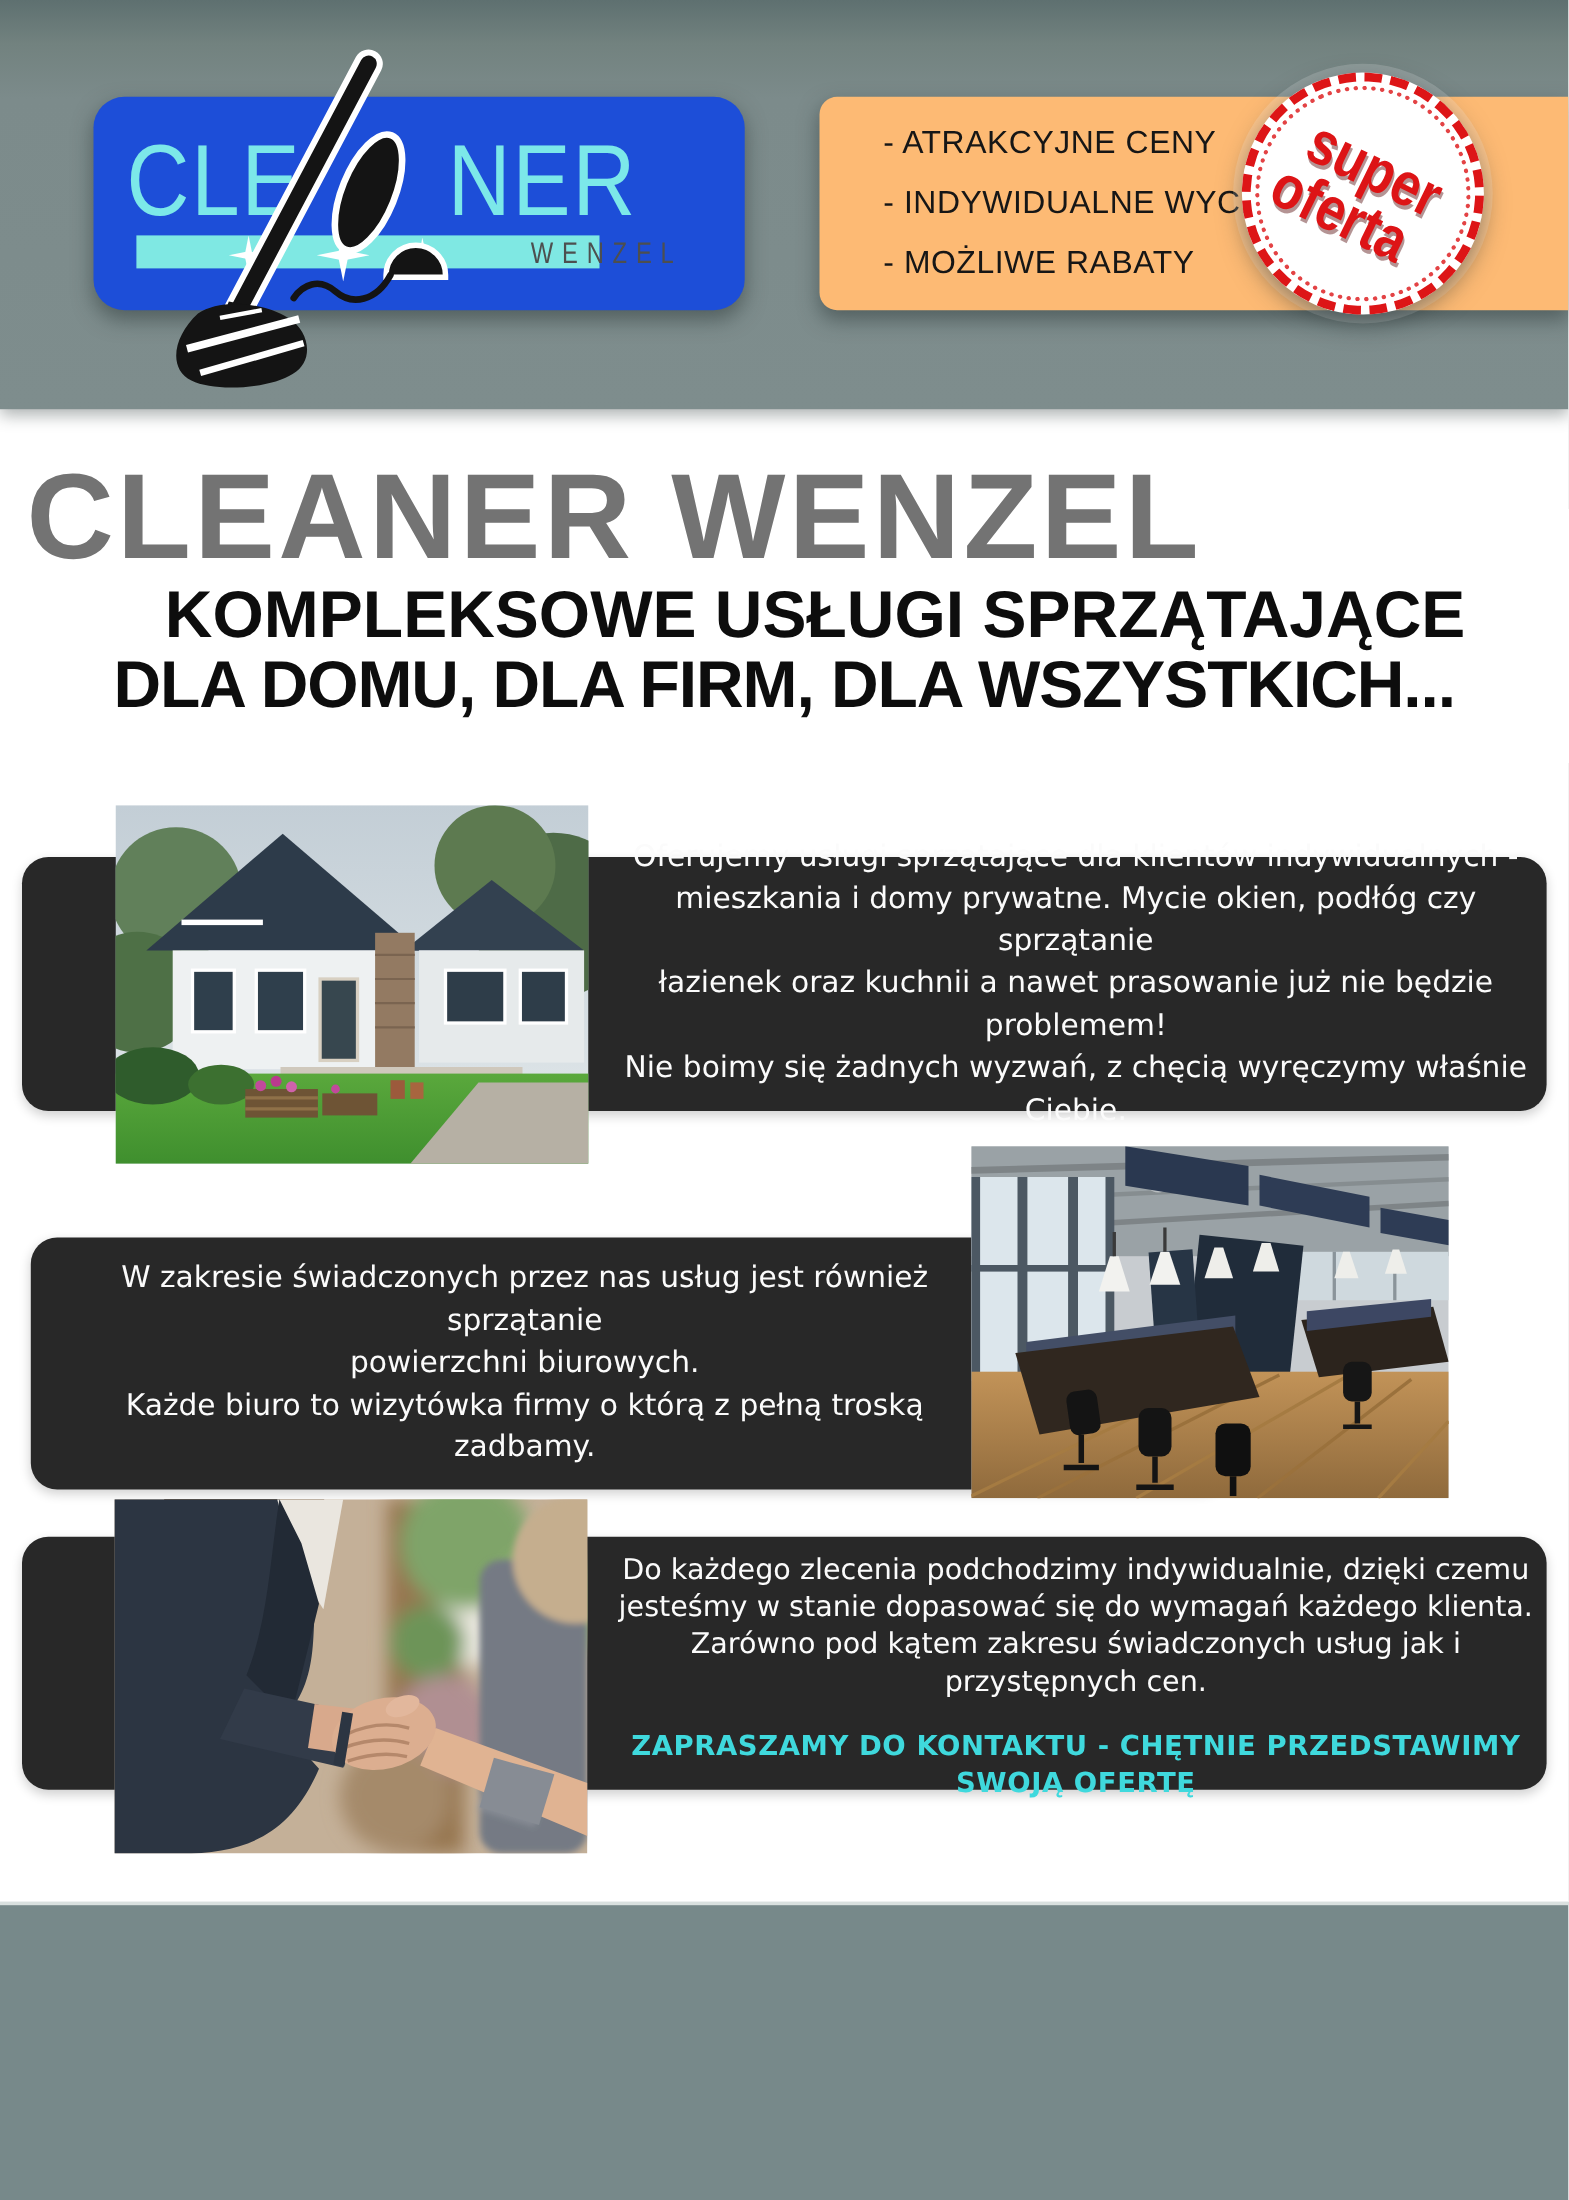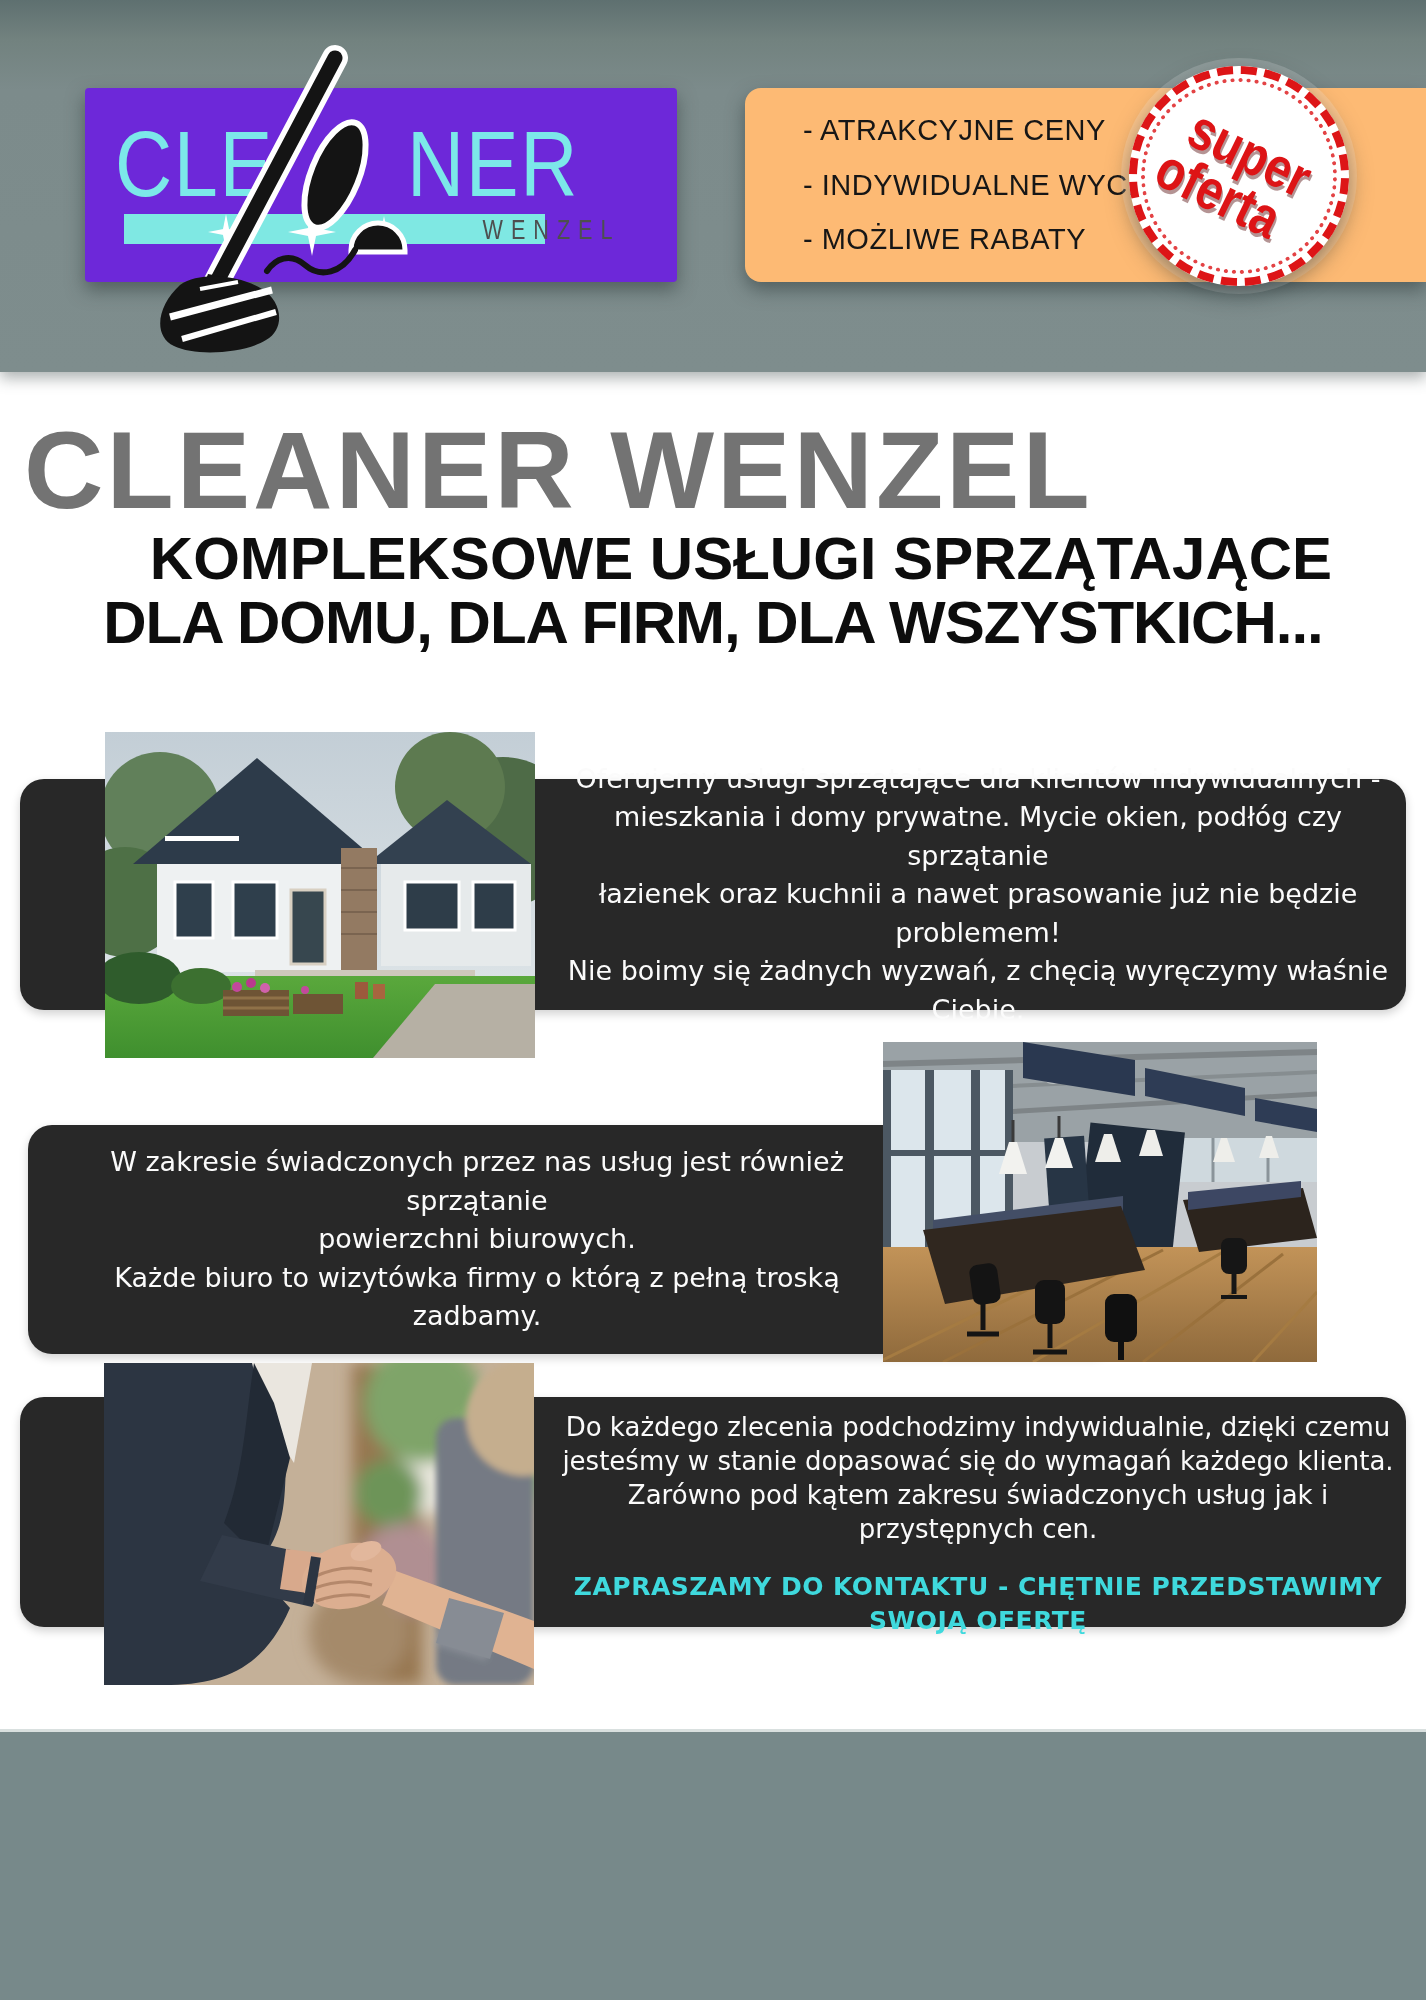--- a/index.html
+++ b/index.html
@@ -4,22 +4,22 @@
 <style>
   html,body{margin:0;padding:0;background:#e9e9e9;}
   .page{position:relative;width:1426px;height:2000px;margin:0 auto;background:#ffffff;
         font-family:"Liberation Sans",sans-serif;overflow:hidden;}
 
   
   .header-band{position:absolute;left:0;top:0;width:1426px;height:372px;
     background:linear-gradient(180deg,#5e7070 0px,#72827f 40px,#7c8b8b 90px,#7e8d8d 372px);
     box-shadow:0 6px 14px rgba(70,82,82,.45);}
 
-  .logo-box{position:absolute;left:85px;top:88px;width:592px;height:194px;background:#6d28d9;
-    border-radius:4px;box-shadow:0 8px 18px rgba(40,52,52,.5);}
+  .logo-box{position:absolute;left:85px;top:88px;width:592px;height:194px;background:#1d4ed8;
+    border-radius:28px;box-shadow:0 8px 18px rgba(40,52,52,.5);}
   .logo-letters{position:absolute;top:24px;left:0;width:100%;height:100px;color:#7ce8e9;
     font-size:92px;font-weight:400;letter-spacing:2px;}
   .logo-cle{position:absolute;left:30px;top:0;transform:scaleX(.86);transform-origin:left;}
   .logo-ner{position:absolute;left:322px;top:0;transform:scaleX(.86);transform-origin:left;}
   .logo-stripe{position:absolute;left:39px;top:126px;width:421px;height:30px;background:#7fe8e3;}
   .logo-wenzel{position:absolute;right:-76px;top:1px;color:#4d4f4f;font-size:27px;
     letter-spacing:10px;transform:scaleX(.8);transform-origin:right;font-weight:400;}
   .sparkle{position:absolute;}
   .sparkle::before,.sparkle::after{content:"";position:absolute;left:50%;top:50%;background:#fff;}
   .sparkle::before{width:100%;height:20%;transform:translate(-50%,-50%);

